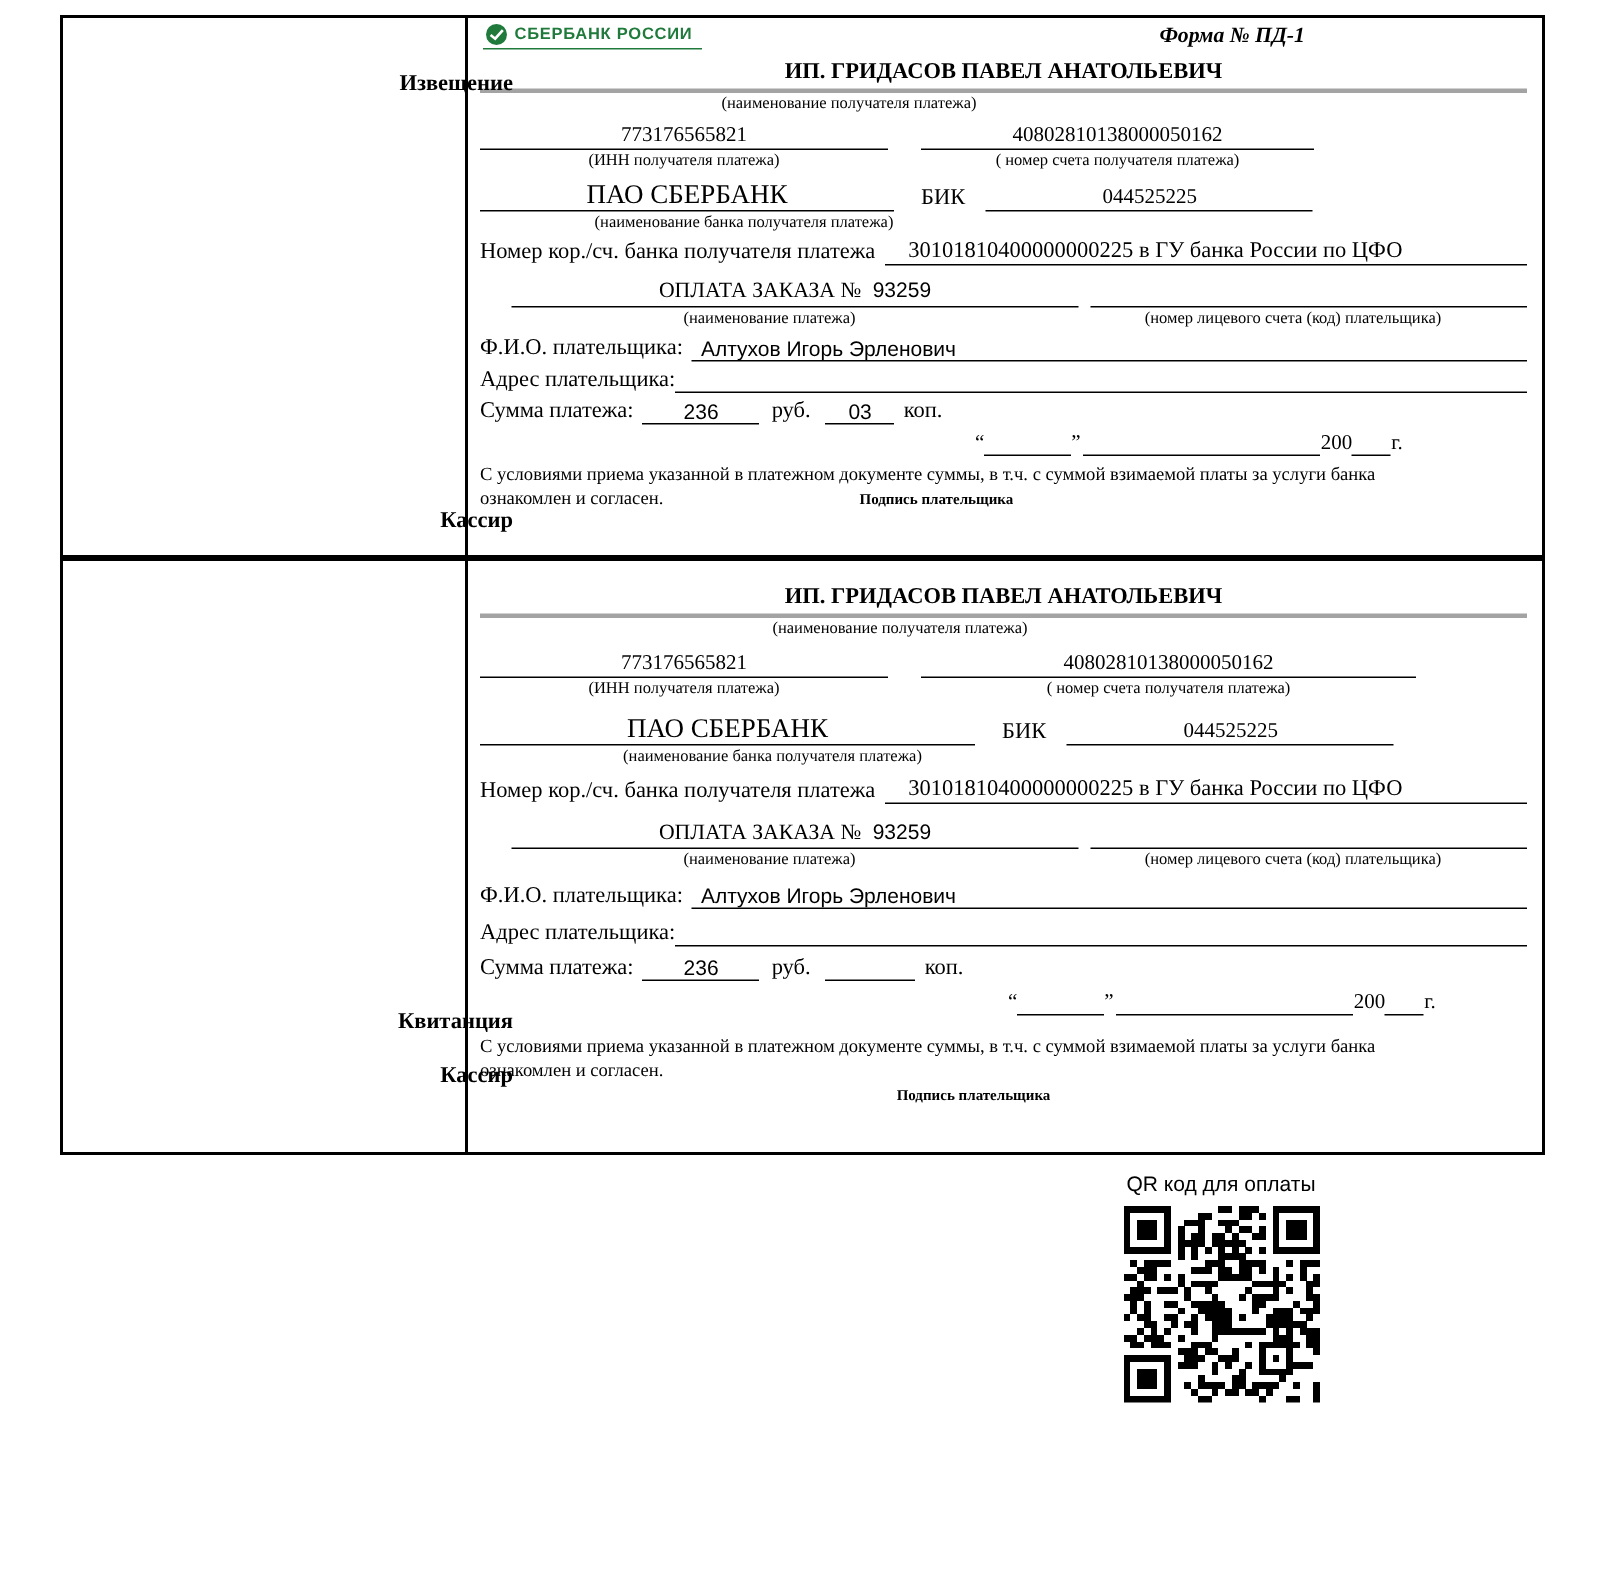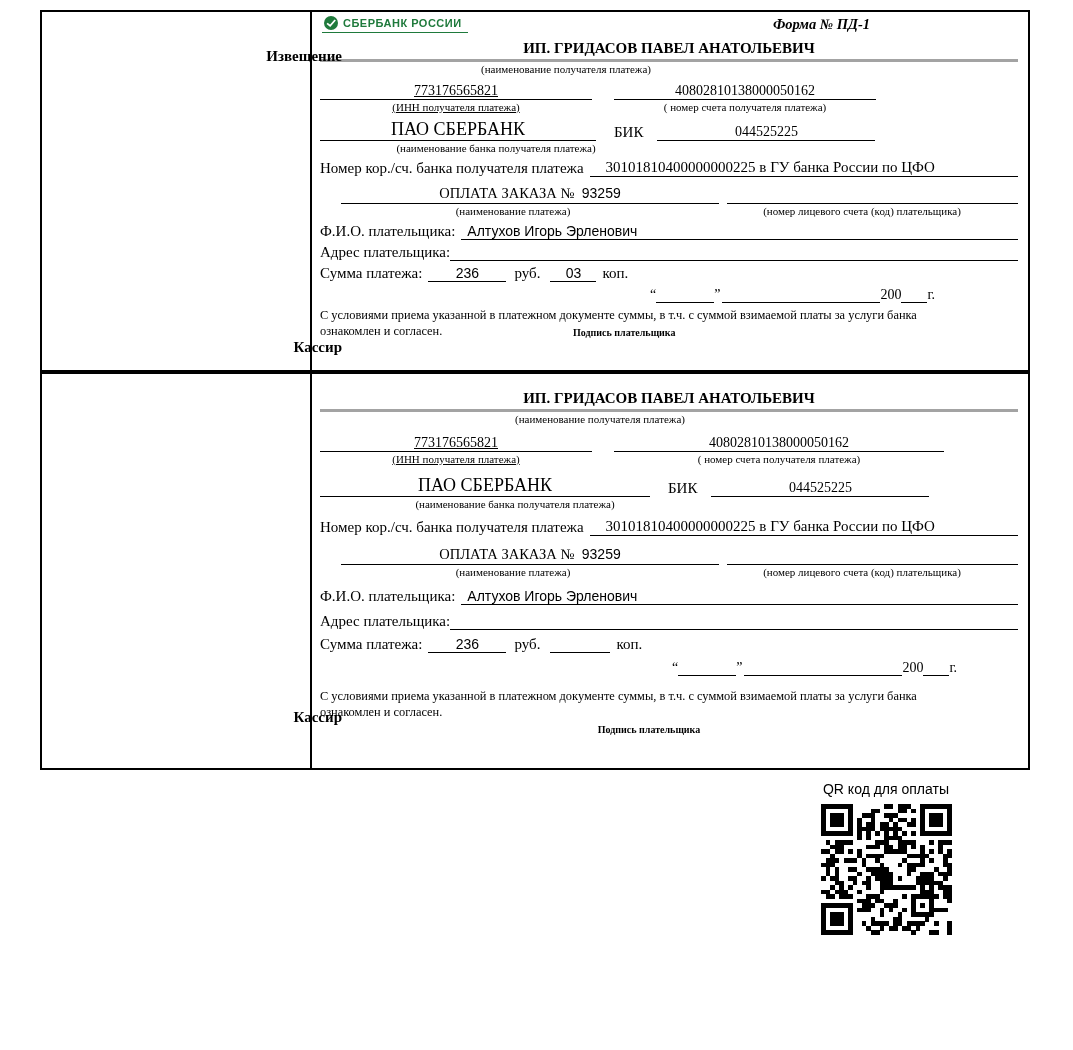--- a/index.html
+++ b/index.html
@@ -31,21 +31,21 @@
   .logo-text{color:#1f7a3c;font-weight:bold;font-size:11px;font-family:"Liberation Sans",sans-serif;letter-spacing:0.5px;}
   .form-no{margin-right:148px;font-style:italic;font-weight:bold;font-size:14.5px;}
   
   .recipient{border-bottom:3px solid #a3a3a3;text-align:center;font-weight:bold;font-size:15px;padding-bottom:2px;margin-top:2px;}
   .receipt .recipient{margin-top:12px;}
   .cap-recipient{width:492px;}
   .receipt .cap-recipient{width:560px;}
   
   .row-fields{margin-top:8px;}
   .receipt .row-fields{margin-top:10px;}
-  .inn,.inn-c{width:272px;text-decoration:underline;}
+  .inn,.inn-c{width:272px;}
   .acct,.acct-c{width:262px;}
   .receipt .acct,.receipt .acct-c{width:330px;}
   .sp22{width:22px;}
   
   .row-bank{margin-top:6px;}
   .receipt .row-bank{margin-top:10px;}
   .bank{width:276px;font-size:18px;}
   .receipt .bank{width:330px;}
   .bik-l{margin-left:18px;}
   .bik{width:218px;margin-left:14px;}
@@ -83,21 +83,21 @@
   .d1{width:58px;}
   .d2{width:158px;margin-left:2px;}
   .d3{width:26px;}
   .yp{}
   
   .agree{font-size:12.4px;width:658px;position:relative;margin-top:4px;line-height:1.3;}
   .receipt .agree{margin-top:12px;}
   .sig{font-weight:bold;position:absolute;left:253px;bottom:0;font-size:10px;}
   .receipt .sig{position:static;display:block;text-align:center;margin-top:3px;}
   
-  .qr-wrap{position:absolute;left:809px;top:781px;width:154px;text-align:center;font-family:"Liberation Sans",sans-serif;}
+  .qr-wrap{position:absolute;left:737px;top:781px;width:154px;text-align:center;font-family:"Liberation Sans",sans-serif;}
   .qr-label{font-size:14px;margin-bottom:7px;color:#000;}
   .qr-wrap svg{display:block;margin:0 auto;}
 </style>
 </head>
 <body>
 
 <div class="box notice">
   <div class="stub">
     <div class="stub-label stub-title">Извещение</div>
     <div class="stub-label stub-cashier">Кассир</div>
@@ -184,20 +184,21 @@
     <div class="agree">
       <span>С условиями приема указанной в платежном документе суммы, в т.ч. с суммой взимаемой платы за услуги банка ознакомлен и согласен.</span>
       <span class="sig">Подпись плательщика</span>
     </div>
 
   </div>
 </div>
 
 <div class="box receipt">
   <div class="stub">
+    <div class="stub-label stub-title">Квитанция</div>
     <div class="stub-label stub-cashier">Кассир</div>
   </div>
   <div class="main">
 
     <div class="recipient">ИП. ГРИДАСОВ ПАВЕЛ АНАТОЛЬЕВИЧ</div>
     <div class="caption cap-recipient">(наименование получателя платежа)</div>
 
     <div class="row row-fields">
       <div class="u val inn">773176565821</div>
       <div class="sp22"></div>

